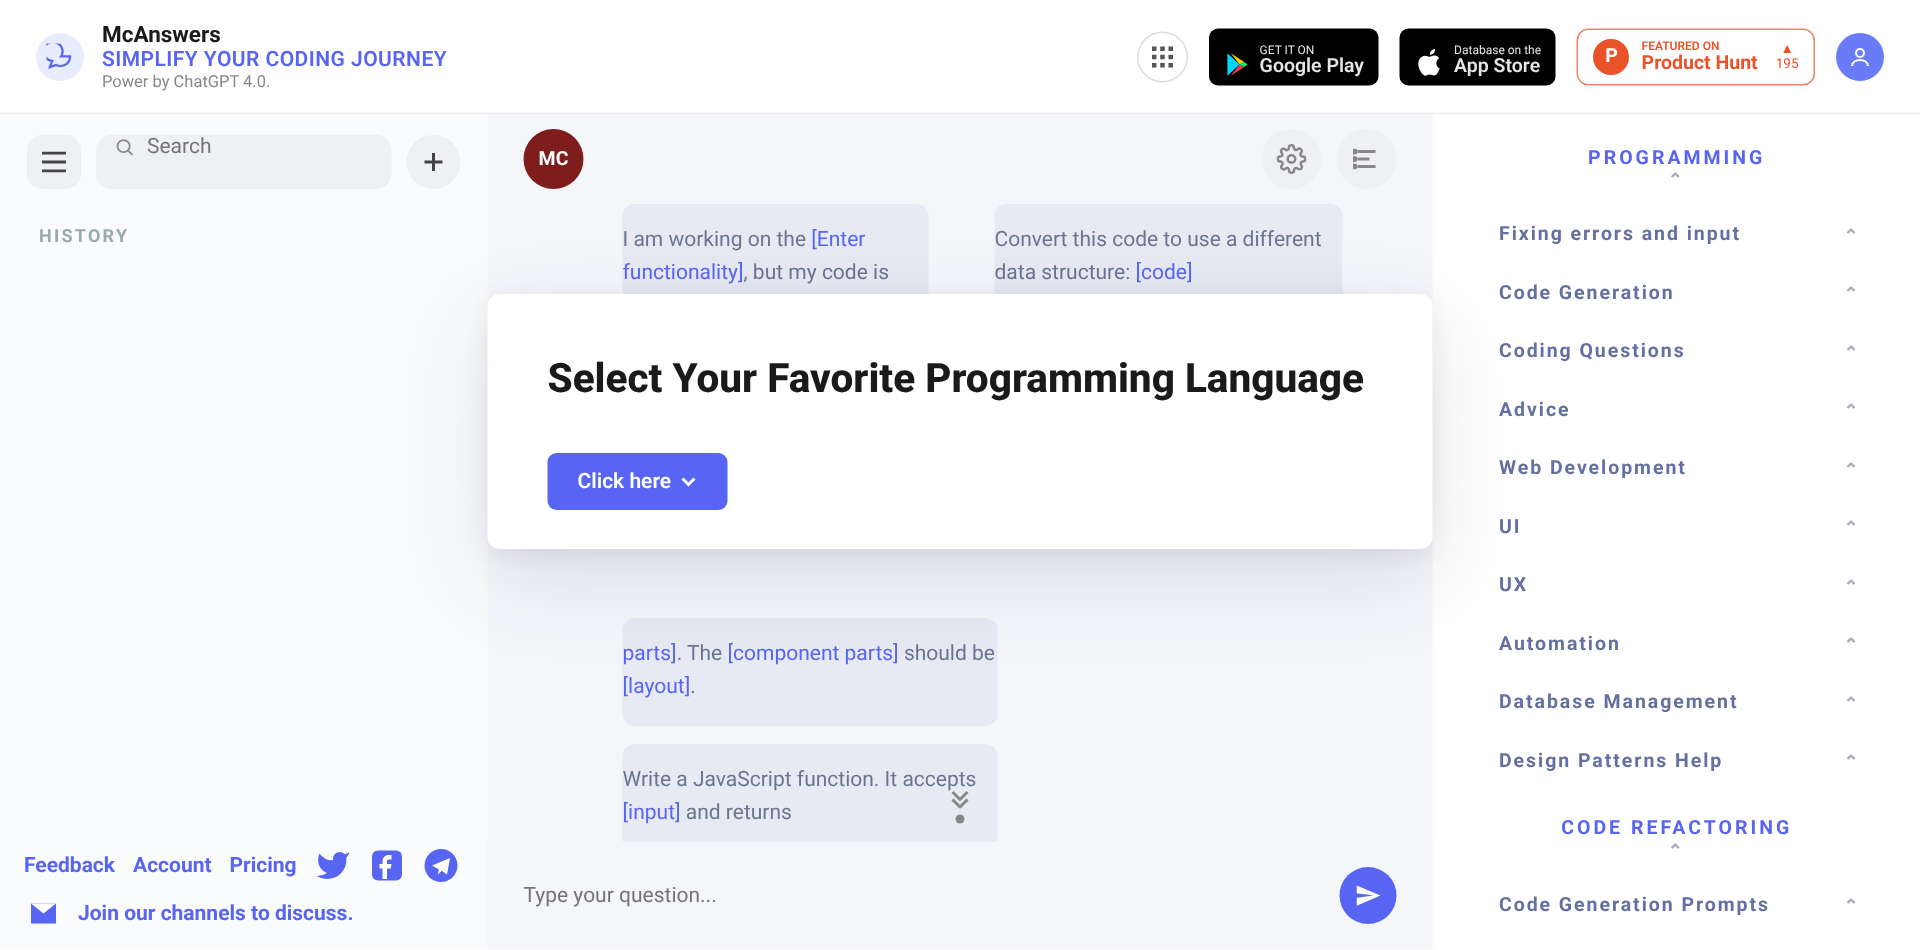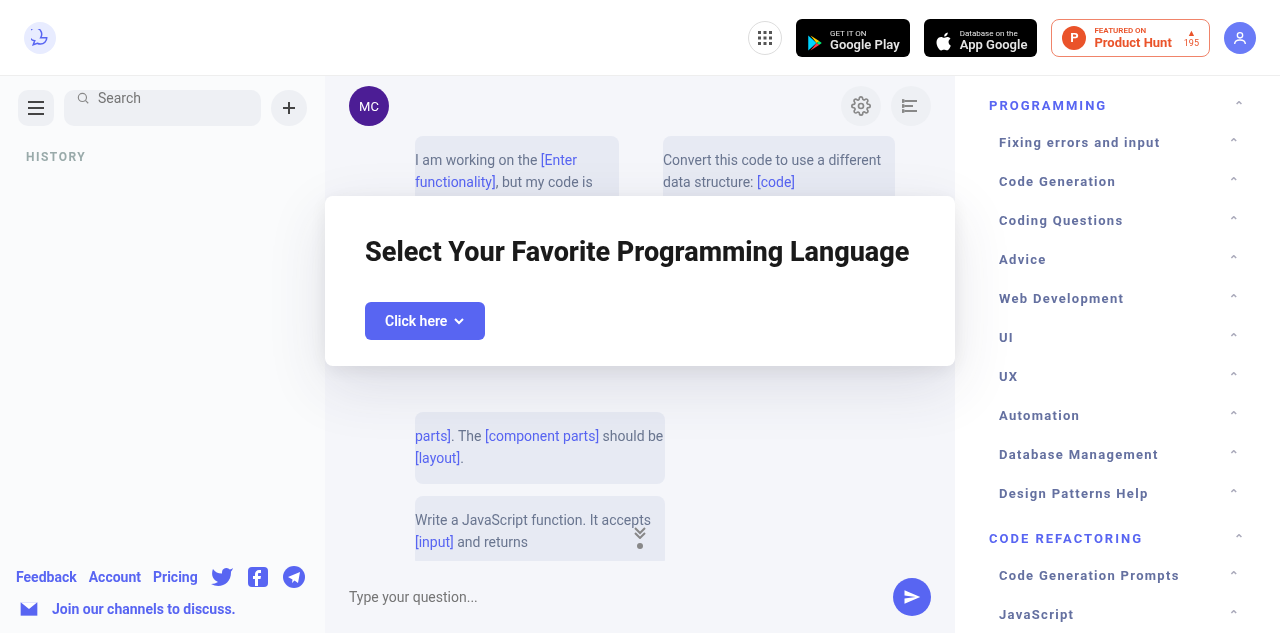--- a/index.html
+++ b/index.html
@@ -37,61 +37,66 @@
 .history-label { padding: 10px 26px; font-size: 12px; font-weight: 700; letter-spacing: 1.5px; color: #9aa; }
 
 .sidebar-bottom { margin-top: auto; padding: 10px 16px 14px; }
 .links-row { display: flex; align-items: center; gap: 12px; margin-bottom: 10px; flex-wrap: wrap; }
 .links-row a { color: #5865f2; font-weight: 700; font-size: 14px; text-decoration: none; }
 .social-icon { width: 24px; height: 24px; color: #5865f2; }
 .join-row { display: flex; align-items: center; gap: 10px; color: #5865f2; font-weight: 700; font-size: 14px; }
 
 .chat-col { flex: 1; display: flex; flex-direction: column; background: #f5f6fa; min-width: 0; position: relative; }
 .chat-header { height: 60px; display: flex; align-items: center; padding: 0 24px; gap: 14px; }
-.mc-avatar { width: 40px; height: 40px; border-radius: 50%; background: #4c1d95; color: #fff; display: flex; align-items: center; justify-content: center; font-size: 13px; font-weight: 400; }
+.mc-avatar { width: 40px; height: 40px; border-radius: 50%; background: #7f1d1d; color: #fff; display: flex; align-items: center; justify-content: center; font-size: 13px; font-weight: 700; }
 .chat-header-right { margin-left: auto; display: flex; gap: 10px; }
 .round-btn { width: 40px; height: 40px; border-radius: 50%; background: #eef0f4; display: flex; align-items: center; justify-content: center; color: #777; }
 
 .chat-body { flex: 1; overflow: hidden; padding: 0 60px 0 90px; position: relative; }
 .prompt-row { display: flex; gap: 44px; margin-bottom: 12px; }
 .prompt-card { background: #e7eaf3; border-radius: 8px; padding: 14px 0; font-size: 14px; color: #6a7690; line-height: 1.55; }
 .prompt-card.left { width: 250px; }
 .prompt-card.right { width: 232px; }
 .prompt-card .ph { color: #5865f2; }
 .row2 .prompt-card.left { width: 250px; }
 
 .scroll-down { position: absolute; bottom: 12px; left: 50%; transform: translateX(-50%); color: #888; font-size: 16px; }
 .dot { width: 6px; height: 6px; border-radius: 50%; background: #888; margin: 4px auto 0; }
 
 .chat-input-bar { height: 72px; display: flex; align-items: center; padding: 0 24px; gap: 14px; background: #f5f6fa; }
 .chat-input { flex: 1; height: 40px; border: none; background: transparent; font-size: 14px; color: #999; outline: none; }
 .send-btn { width: 38px; height: 38px; border-radius: 50%; background: #5865f2; display: flex; align-items: center; justify-content: center; }
 
 .right-panel { width: 325px; background: #fff; overflow-y: auto; padding: 8px 0; }
 .panel-section { padding: 4px 0; }
-.section-title { padding: 10px 34px; font-size: 13px; font-weight: 700; letter-spacing: 2px; color: #5865f2; display: flex; align-items: center; justify-content: space-between; }
+.section-title { padding: 10px 34px; font-size: 13px; font-weight: 700; letter-spacing: 2px; color: #5865f2; display: flex; align-items: center; justify-content: space-between; flex-direction: column; }
 .panel-item { padding: 12px 40px 12px 44px; font-size: 13px; font-weight: 700; letter-spacing: 1.3px; color: #6470a0; display: flex; justify-content: space-between; align-items: center; }
 .chev { color: #aab; font-size: 12px; }
 
 .modal-backdrop { position: absolute; inset: 0; display: flex; align-items: flex-start; justify-content: center; pointer-events: none; }
 .modal { margin-top: 120px; width: 675px; background: #fff; border-radius: 8px; box-shadow: 0 20px 60px rgba(50,50,90,.12), 0 4px 20px rgba(0,0,0,.08); padding: 40px 40px 26px; pointer-events: auto; }
 .modal-title { font-size: 27px; font-weight: 800; color: #1a1a1a; margin-bottom: 34px; }
 .modal-btn { background: #5865f2; color: #fff; border: none; border-radius: 6px; padding: 11px 20px; font-size: 14px; font-weight: 600; display: inline-flex; align-items: center; gap: 6px; }
 
 svg { display: block; }
 </style>
 </head>
 <body>
 
 <div class="header">
   <div class="logo-wrap">
     <div class="logo-circle">
       <svg viewBox="0 0 24 24" fill="none" stroke="#5865f2" stroke-width="2">
           <path d="M21 11.5a8.38 8.38 0 01-8.5 8.5 8.5 8.5 0 01-4-1L3 21l2-5.5a8.5 8.5 0 118-4z"></path>
         </svg>
+    </div>
+    <div class="brand-text">
+      <span class="brand-name">McAnswers</span>
+      <span class="brand-tag">SIMPLIFY YOUR CODING JOURNEY</span>
+      <span class="brand-sub">Power by ChatGPT 4.0.</span>
     </div>
   </div>
   <div class="header-right">
     <div class="grid-btn">
       <svg width="16" height="16" viewBox="0 0 16 16" fill="#555">
           <rect x="1" y="1" width="3" height="3"></rect>
           <rect x="6.5" y="1" width="3" height="3"></rect>
           <rect x="12" y="1" width="3" height="3"></rect>
           <rect x="1" y="6.5" width="3" height="3"></rect>
           <rect x="6.5" y="6.5" width="3" height="3"></rect>
@@ -112,21 +117,21 @@
           <div class="small">GET IT ON</div>
           <div class="big">Google Play</div>
         </div>
     </div>
     <div class="store-badge store-black">
       <svg width="20" height="22" viewBox="0 0 24 24" fill="#fff">
           <path d="M18.7 19.5c-.9 1.3-1.8 2.5-3.2 2.5s-1.9-.8-3.5-.8-2.1.8-3.4.9c-1.4 0-2.4-1.4-3.3-2.7C3.5 16.8 2 12 4 8.7c1-1.6 2.7-2.6 4.5-2.6 1.4 0 2.7.9 3.5.9s2.4-1.1 4-1c.7 0 2.6.3 3.8 2.1-3.4 2-2.8 6.8.4 8.3-.5 1.1-1 2.1-1.5 3.1zM15.4 3.9c.7-.9 1.2-2.1 1.1-3.4-1.1.1-2.3.7-3.1 1.6-.7.8-1.3 2.1-1.1 3.3 1.2 0 2.4-.6 3.1-1.5z"></path>
         </svg>
       <div>
           <div class="small">Database on the</div>
-          <div class="big">App Google</div>
+          <div class="big">App Store</div>
         </div>
     </div>
     <div class="ph-badge">
       <div class="ph-circle">P</div>
       <div class="ph-text">
           <div class="s1">FEATURED ON</div>
           <div class="s2">Product Hunt</div>
         </div>
       <div class="ph-votes">
           <span>▲</span>

